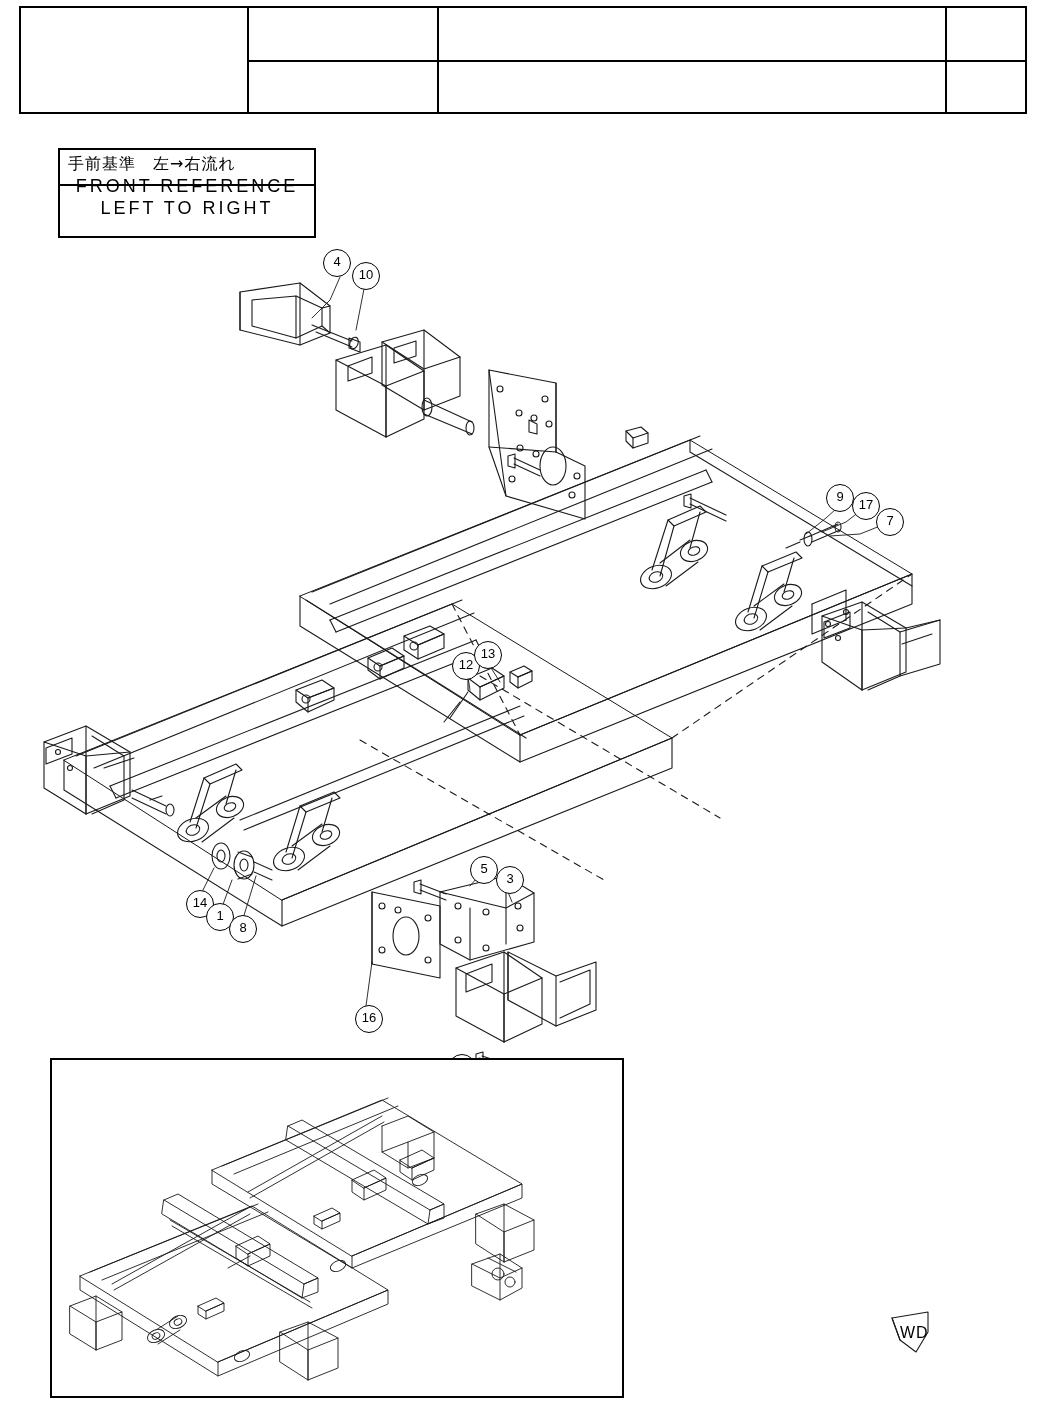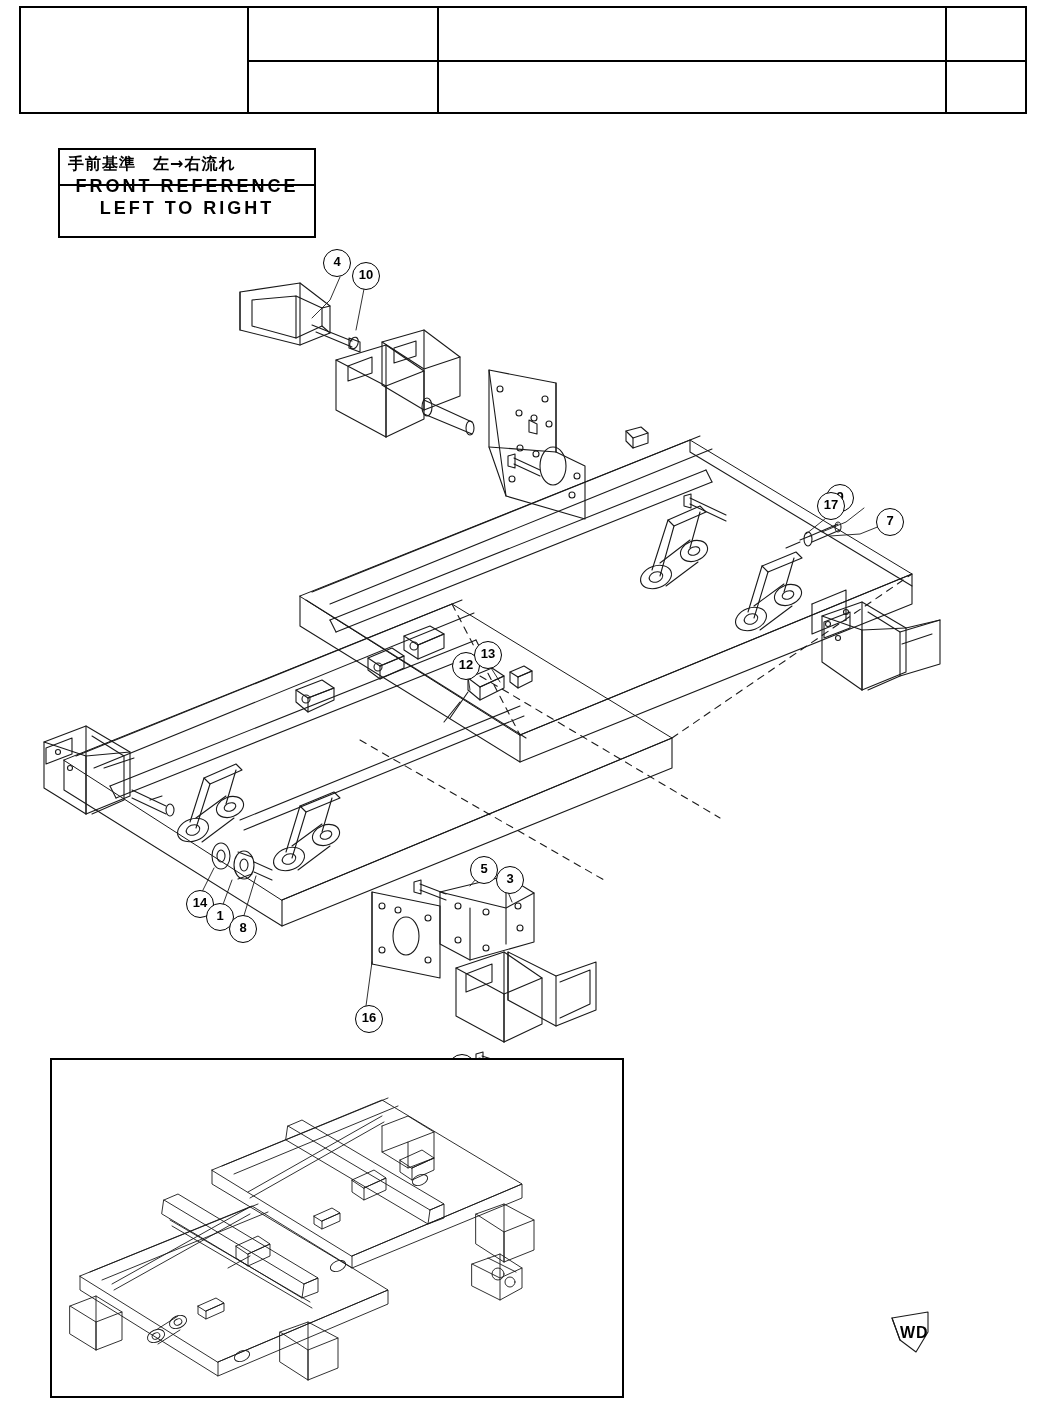--- a/index.html
+++ b/index.html
@@ -1,17 +1,17 @@
 <!DOCTYPE html>
 <html><head>
 <meta charset="utf-8">
 <style>
   html,body{margin:0;padding:0;background:#ffffff;}
   body{width:1045px;height:1418px;position:relative;font-family:"Liberation Sans",sans-serif;color:#000;}
-  .page{position:absolute;left:0;top:0;width:1034px;height:1418px;overflow:hidden;font-weight:bold;}
+  .page{position:absolute;left:0;top:0;width:1034px;height:1418px;overflow:hidden;}
 
   
   .titleblock{position:absolute;left:19px;top:6px;width:1008px;height:108px;border:2px solid #000;box-sizing:border-box;}
   .tb-col-a{position:absolute;left:0;top:0;width:228px;height:100%;box-sizing:border-box;border-right:2px solid #000;}
   .tb-col-b{position:absolute;left:228px;top:0;width:190px;height:100%;box-sizing:border-box;border-right:2px solid #000;}
   .tb-col-c{position:absolute;left:418px;top:0;width:508px;height:100%;box-sizing:border-box;border-right:2px solid #000;}
   .tb-col-d{position:absolute;left:926px;top:0;width:78px;height:100%;box-sizing:border-box;}
   .tb-split{position:absolute;left:0;top:50%;width:100%;height:0;border-top:2px solid #000;}
   .tb-cell{font-size:11px;line-height:1.2;padding:3px 4px;box-sizing:border-box;}
   .tb-half{position:absolute;left:0;width:100%;height:50%;}
@@ -378,21 +378,21 @@
         <path d="M892 1318 L900 1340"></path>
       </g>
 
     </g>
   </svg>
   </div>
 
   <div class="balloon" style="left:323px;top:249px">4</div>
   <div class="balloon" style="left:352px;top:262px">10</div>
   <div class="balloon" style="left:826px;top:484px">9</div>
-  <div class="balloon" style="left:817px;top:492px">17</div>
+  <div class="balloon" style="left:852px;top:492px">17</div>
   <div class="balloon" style="left:876px;top:508px">7</div>
   <div class="balloon" style="left:452px;top:652px">12</div>
   <div class="balloon" style="left:474px;top:641px">13</div>
   <div class="balloon" style="left:470px;top:856px">5</div>
   <div class="balloon" style="left:496px;top:866px">3</div>
   <div class="balloon" style="left:186px;top:890px">14</div>
   <div class="balloon" style="left:206px;top:903px">1</div>
   <div class="balloon" style="left:229px;top:915px">8</div>
   <div class="balloon" style="left:355px;top:1005px">16</div>
   <div class="balloon" style="left:448px;top:1054px">6</div>

